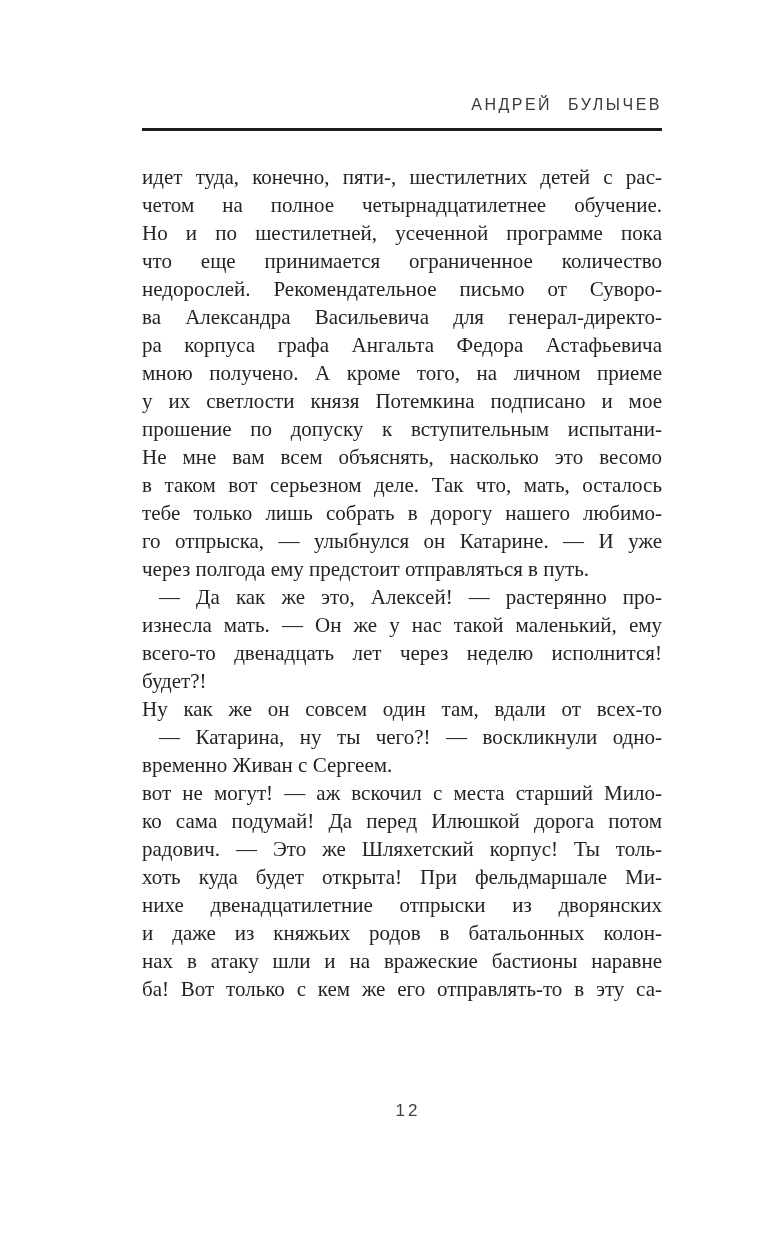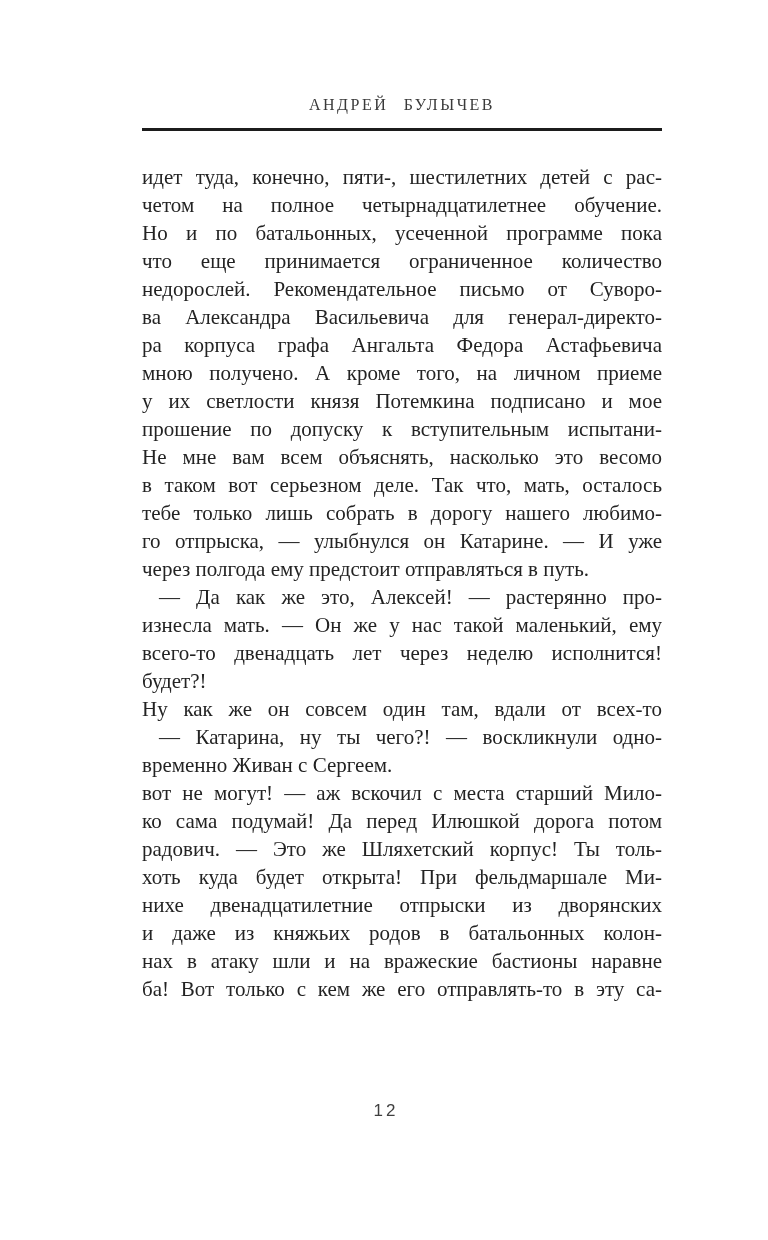--- a/index.html
+++ b/index.html
@@ -13,22 +13,22 @@
     height: 1240px;
     background: #ffffff;
     overflow: hidden;
     font-family: "Liberation Serif", "DejaVu Serif", serif;
   }
   .running-head {
     position: absolute;
     top: 96px;
     left: 142px;
     width: 520px;
-    text-align: center;
-    font-family: Liberation Serif, serif;
+    text-align: right;
+    font-family: Liberation Sans, sans-serif;
     font-size: 16px;
     font-weight: 400;
     letter-spacing: 2.5px;
     word-spacing: 9px;
     color: #3a3a3a;
     font-stretch: condensed;
   }
   .head-rule {
     position: absolute;
     top: 128px;
@@ -55,41 +55,41 @@
   }
   .line.para-end {
     text-align-last: left;
   }
   .line.indent {
     padding-left: 17px;
   }
   .page-number {
     position: absolute;
     top: 1101px;
-    left: 126px;
+    left: 148px;
     width: 520px;
     text-align: center;
     font-family: "Liberation Sans", "DejaVu Sans", sans-serif;
     font-size: 17px;
     letter-spacing: 3px;
     color: #3f3f3f;
   }
 </style>
 </head>
 <body>
 
 <div class="page">
   <div class="running-head">АНДРЕЙ БУЛЫЧЕВ</div>
 
   <div class="head-rule"></div>
 
   <div class="body-text">
       <div class="line">идет туда, конечно, пяти-, шестилетних детей с рас-</div>
       <div class="line">четом на полное четырнадцатилетнее обучение.</div>
-      <div class="line">Но и по батальонных, усеченной программе пока</div>
+      <div class="line">Но и по шестилетней, усеченной программе пока</div>
       <div class="line">что еще принимается ограниченное количество</div>
       <div class="line">недорослей. Рекомендательное письмо от Суворо-</div>
       <div class="line">ва Александра Васильевича для генерал-директо-</div>
       <div class="line">ра корпуса графа Ангальта Федора Астафьевича</div>
       <div class="line">мною получено. А кроме того, на личном приеме</div>
       <div class="line">у их светлости князя Потемкина подписано и мое</div>
       <div class="line">прошение по допуску к вступительным испытани-</div>
       <div class="line">Не мне вам всем объяснять, насколько это весомо</div>
       <div class="line">в таком вот серьезном деле. Так что, мать, осталось</div>
       <div class="line">тебе только лишь собрать в дорогу нашего любимо-</div>

